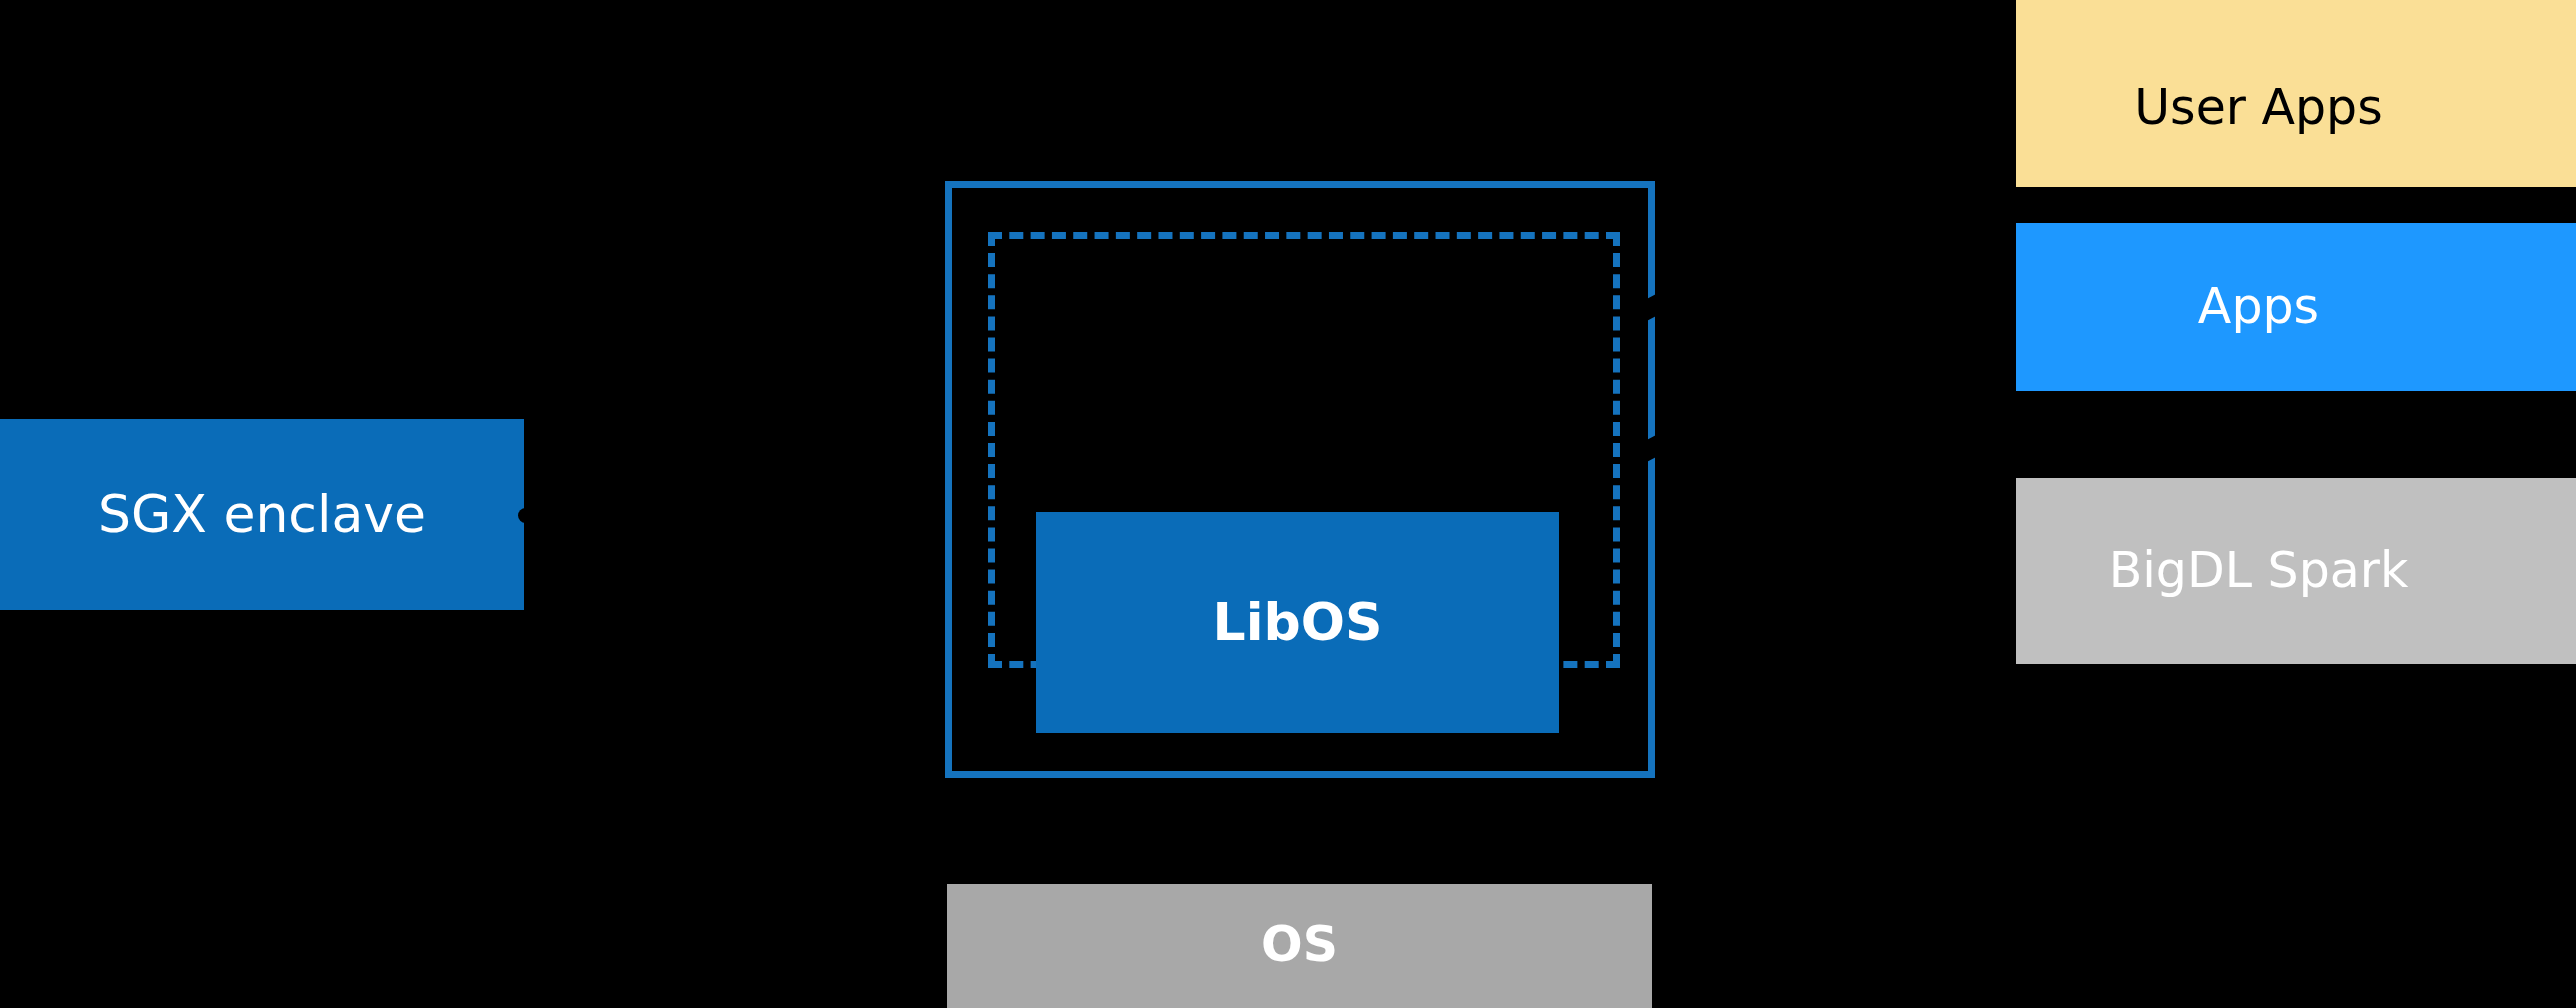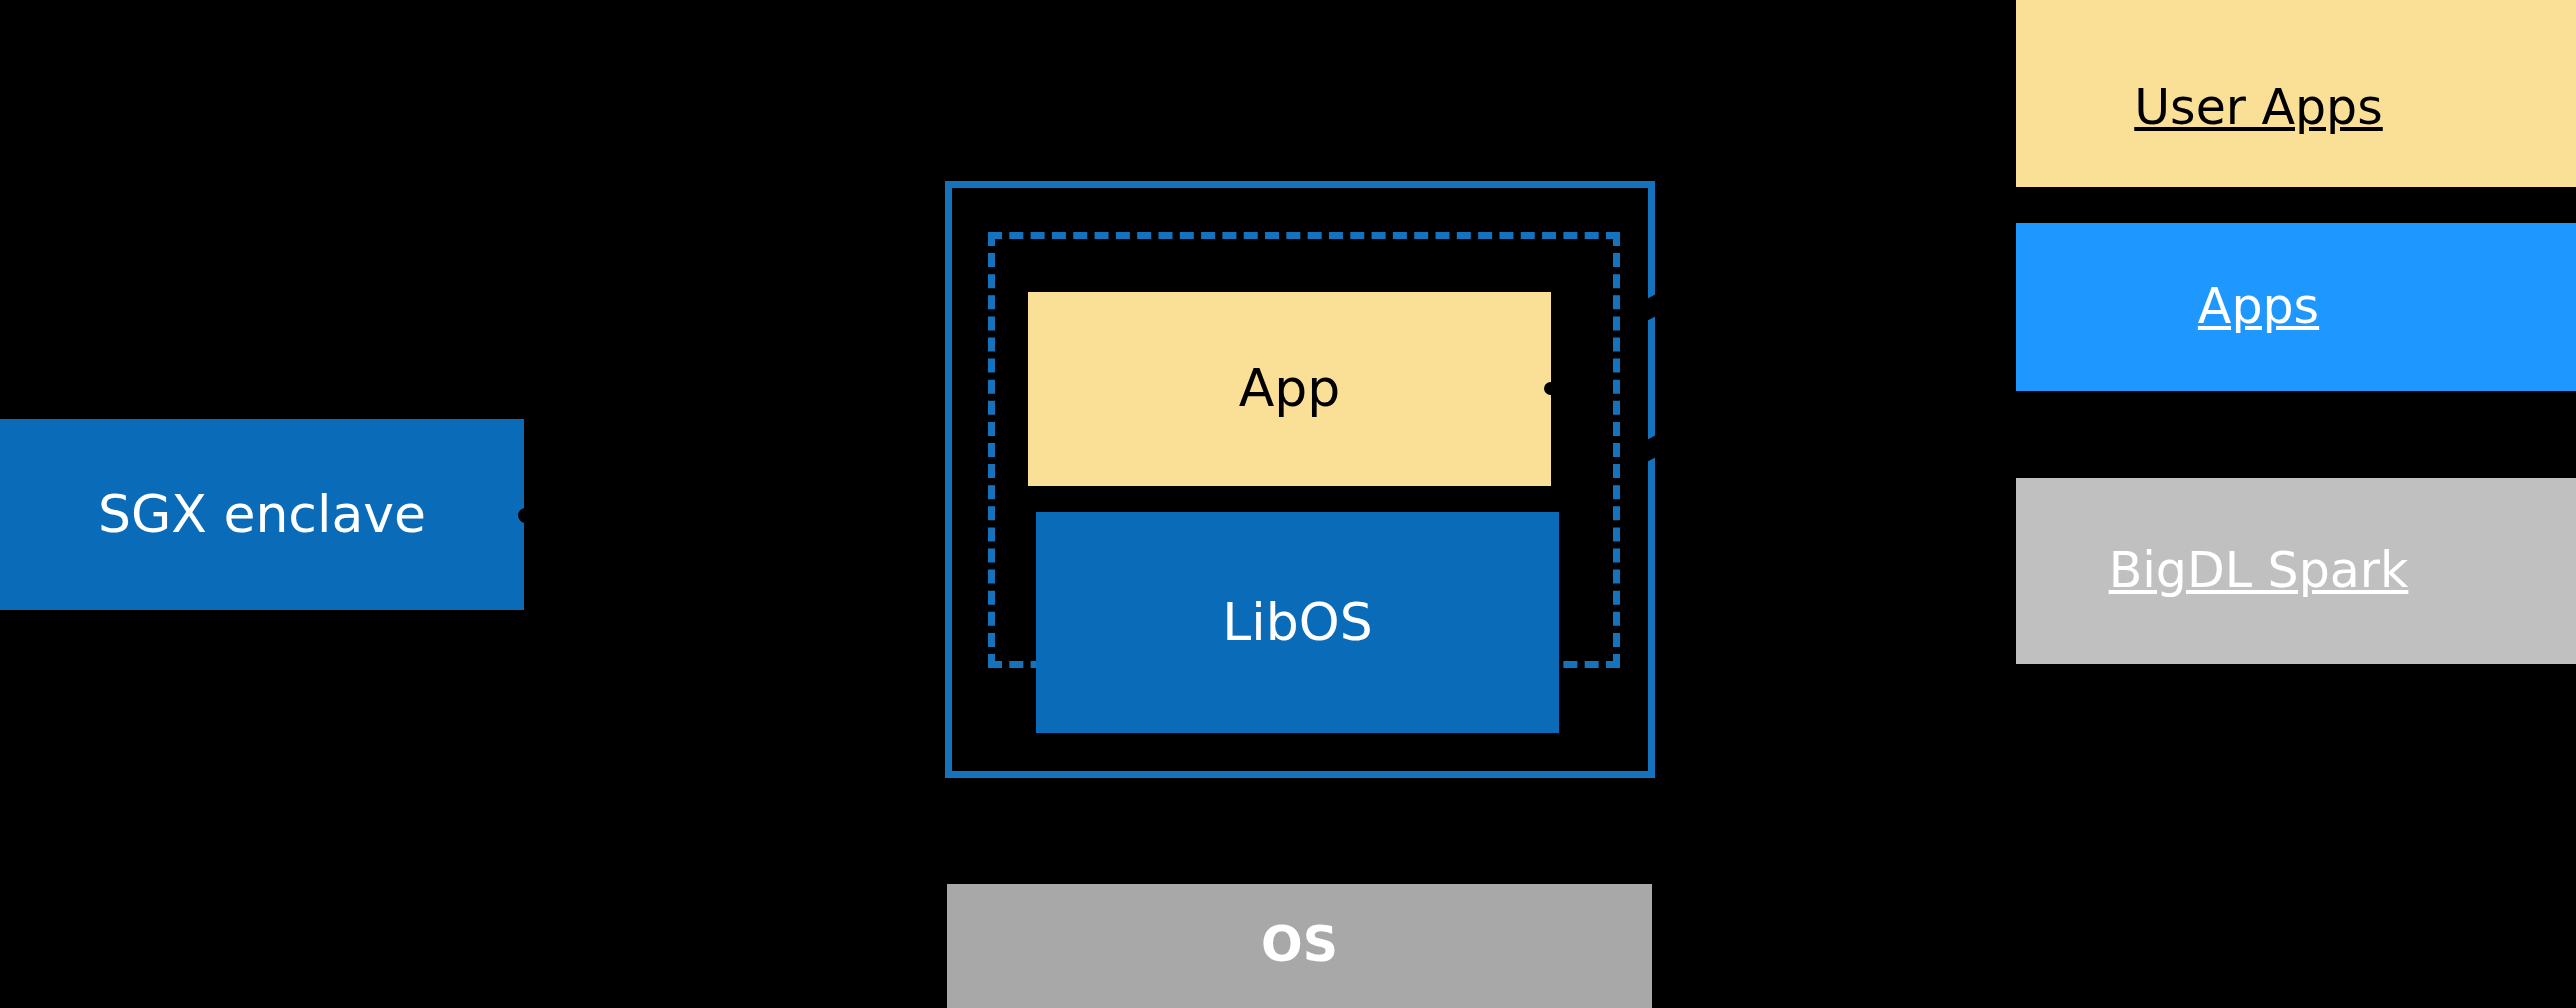--- a/index.html
+++ b/index.html
@@ -106,21 +106,21 @@
 
   
   #libos-box {
     left: 1036px;
     top: 512px;
     width: 523px;
     height: 221px;
     background: #0A6CB8;
     color: #ffffff;
     font-size: 52px;
-    font-weight: 400;
+    font-weight: 700;
   }
 
   
   #os-box {
     left: 947px;
     top: 884px;
     width: 705px;
     height: 205px;
     background: #A8A8A8;
     color: #ffffff;
@@ -154,42 +154,39 @@
     font-weight: 400;
   }
   #apache-spark-box {
     top: 478px;
     height: 186px;
     background: #C0C0C0;
     color: #ffffff;
     font-size: 49px;
     font-weight: 400;
   }
-  .stack-box .lbl { padding-right: 101px; text-decoration: underline; }
+  .stack-box .lbl { padding-right: 101px; }
 </style>
 </head>
 <body>
 
 <div id="stage">
 
   <div class="box" id="sgx-enclave-box">
     <span class="lbl">SGX enclave</span>
   </div>
   <div id="sgx-connector-dot"></div>
 
   <div id="enclave-outer-frame"></div>
 
   <div id="enclave-dashed-frame"></div>
 
   <div class="border-break" id="border-break-top"></div>
   <div class="border-break" id="border-break-bot"></div>
 
-  <div class="box" id="app-box">
-    <span class="lbl">App</span>
-  </div>
   <div id="app-connector-dot"></div>
 
   <div class="box" id="libos-box">
     <span class="lbl">LibOS</span>
   </div>
 
   <div class="box" id="os-box">
     <span class="lbl">OS</span>
   </div>
 

